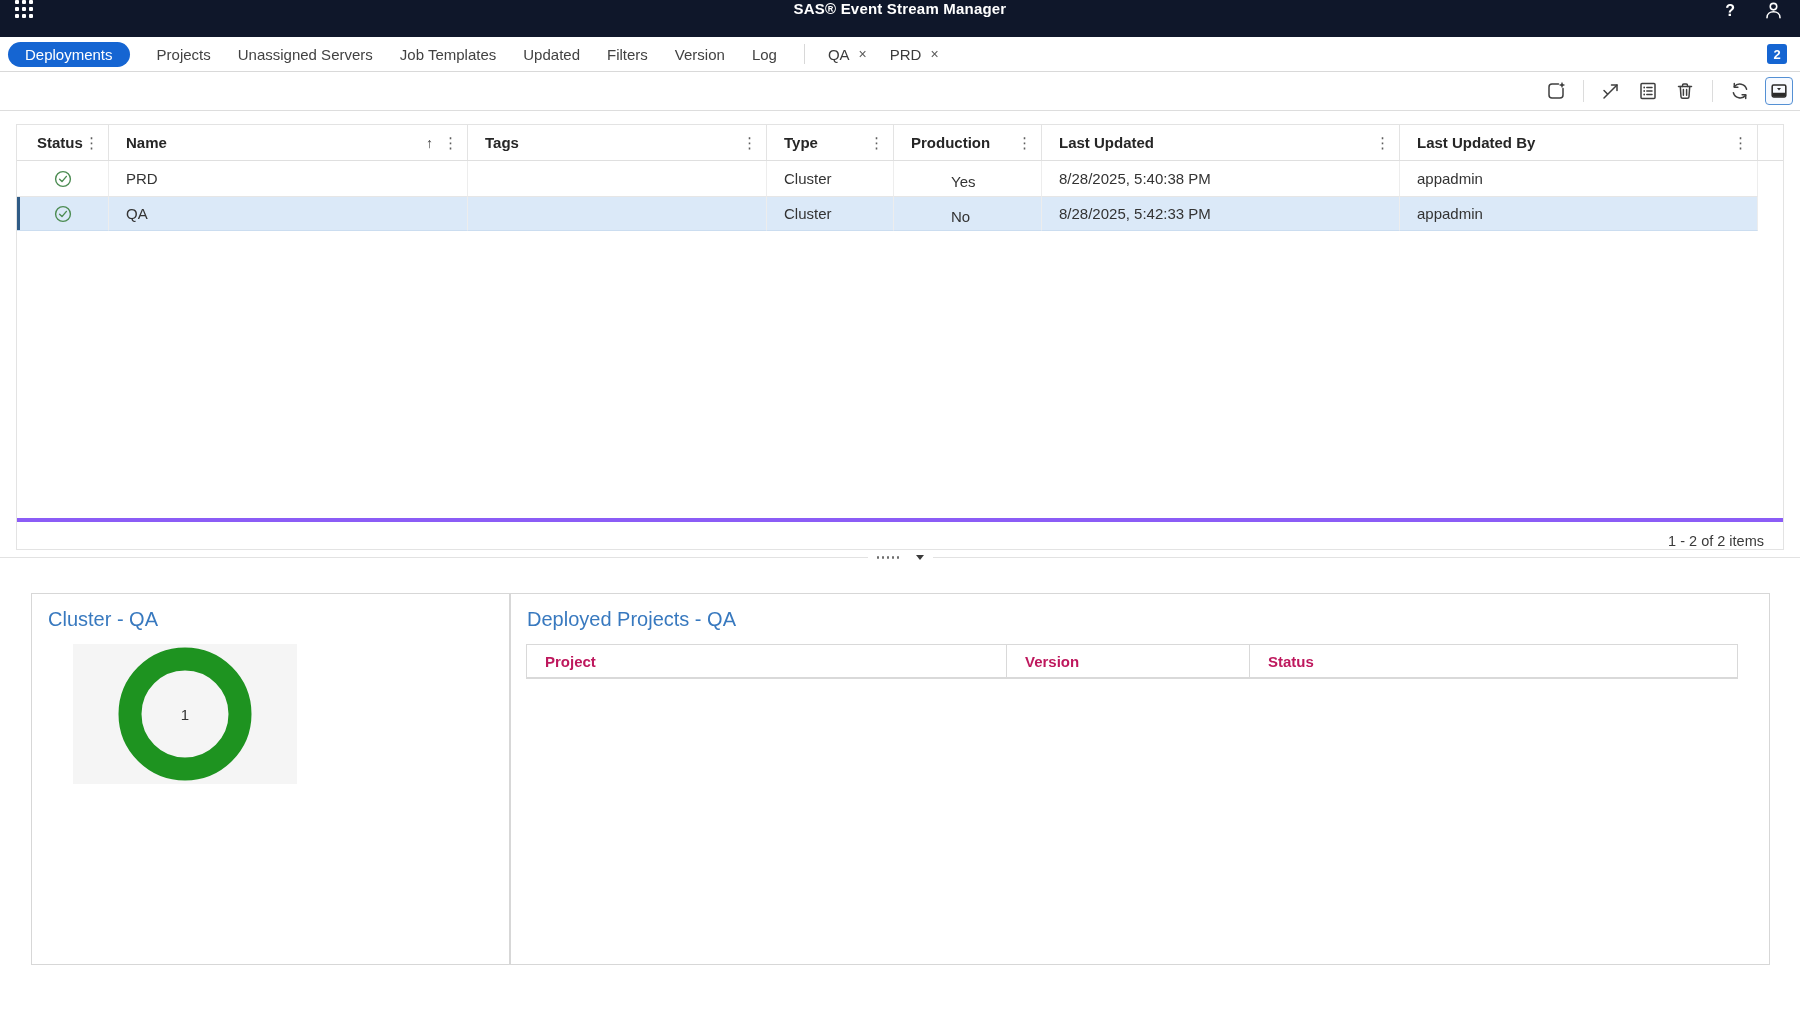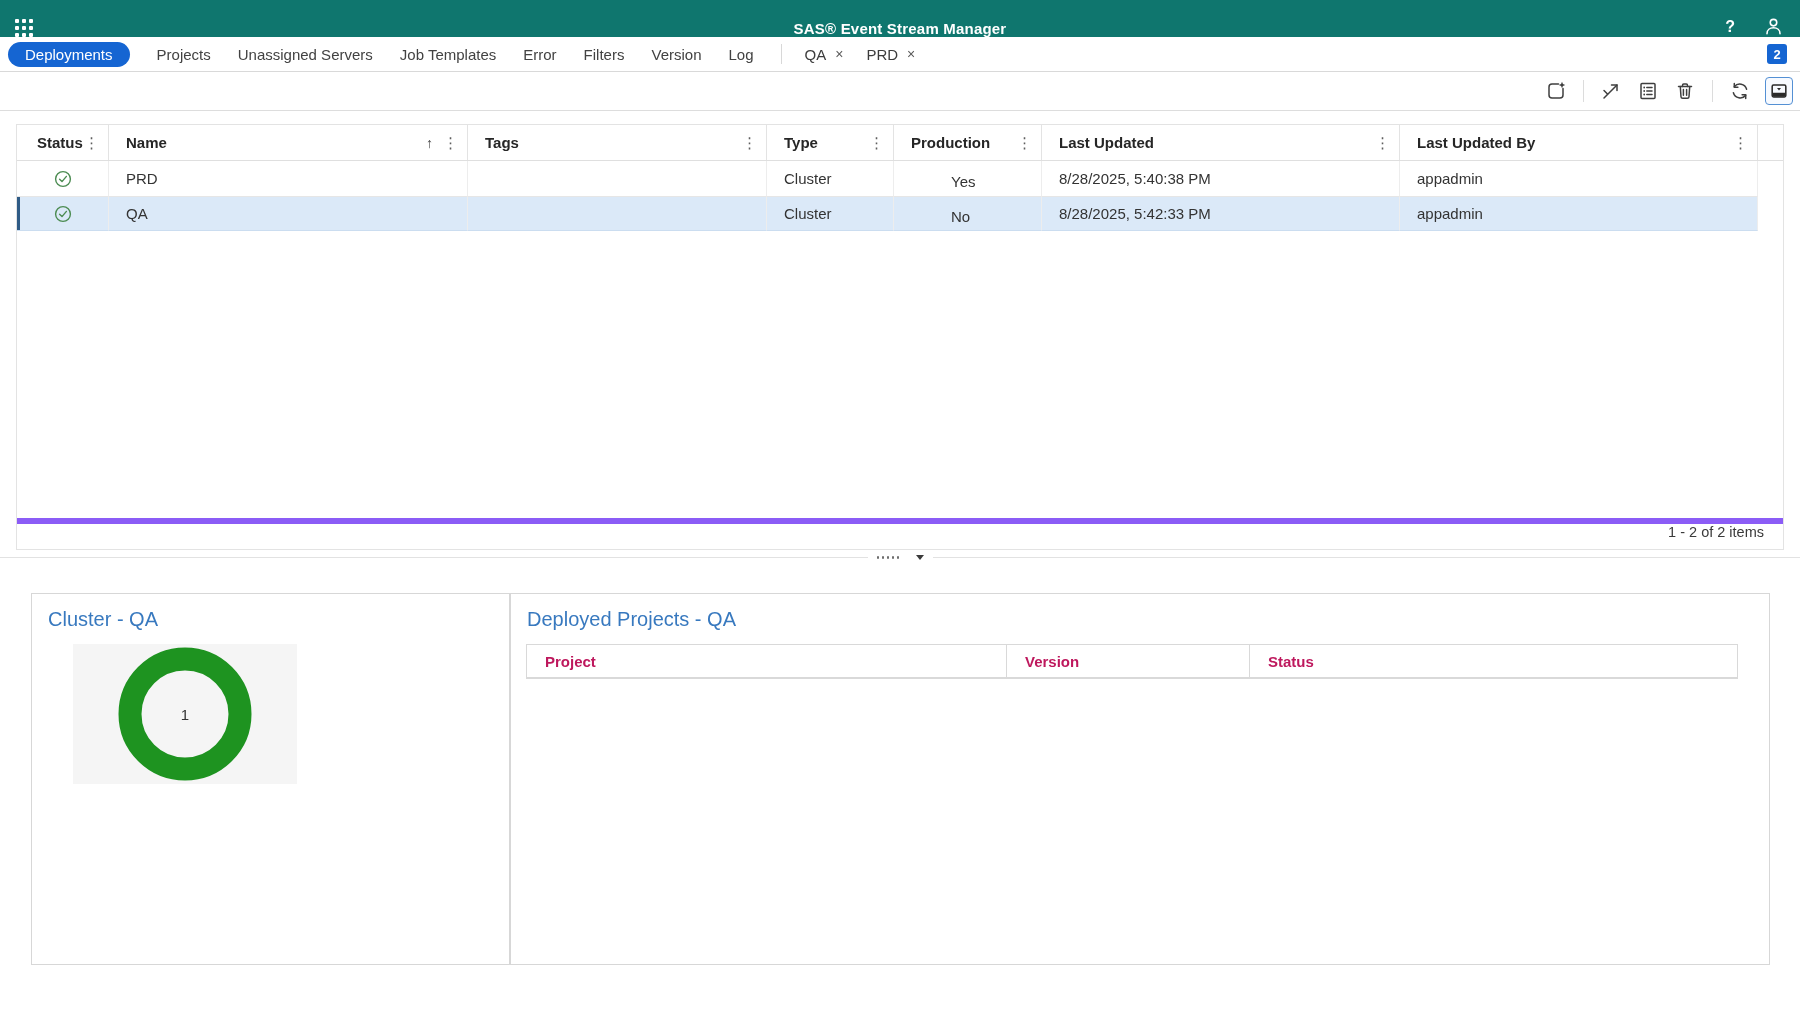--- a/index.html
+++ b/index.html
@@ -4,21 +4,21 @@
 <style>
   * { box-sizing: border-box; }
   html,body { margin:0; padding:0; }
   body {
     width:1800px; height:1013px; overflow:hidden; background:#fff;
     font-family:"Liberation Sans", sans-serif; color:#333;
     -webkit-font-smoothing:antialiased;
   }
 
   
-  .appbar { height:37px; background:#0f766e; display:flex; align-items:flex-end; padding:0 16px 0 15px; position:relative; }
+  .appbar { height:37px; background:#0f172a; display:flex; align-items:flex-start; padding:0 16px 0 15px; position:relative; }
   .apps-grid { width:18px; height:18px; display:grid; grid-template-columns:repeat(3,3.5px); grid-template-rows:repeat(3,3.5px); gap:3.5px; cursor:pointer; }
   .apps-grid i { width:3.5px; height:3.5px; background:#fff; border-radius:1px; }
   .appbar-title { position:absolute; left:0; right:0; text-align:center; color:#fff; font-size:15px; font-weight:700; letter-spacing:.2px; pointer-events:none; }
   .appbar-right { margin-left:auto; display:flex; align-items:center; gap:28px; z-index:1; }
   .help-glyph { color:#fff; font-weight:700; font-size:16px; cursor:pointer; }
 
   
   .navbar { height:35px; border-bottom:1px solid #D9D9D9; display:flex; align-items:center; padding:0 13px 0 8px; }
   .pill { background:#1565D2; color:#fff; height:25px; border-radius:13px; display:flex; align-items:center; padding:0 17px; font-size:15px; cursor:pointer; }
   .nav-item { margin-left:27px; color:#424242; font-size:15px; cursor:pointer; white-space:nowrap; }
@@ -47,21 +47,21 @@
   .g-row { height:36px; color:#333; cursor:pointer; }
   .g-row .cell { display:flex; align-items:center; padding:0 9px 0 17px; border-right:1px solid #EDEDED; border-bottom:1px solid #E6E6E6; background:#fff; }
   .g-row .cell.filler { border-right:none; border-bottom:none; background:transparent; }
   .g-row .cell.c-status { justify-content:center; padding:0; }
   .g-row.selected { height:34px; }
   .g-row.selected .cell { background:#DBE9F8; border-bottom-color:#CBDDF0; }
   .g-row.selected .cell.c-status { box-shadow:inset 3px 0 0 #2F5B86; }
   .g-row.selected .cell.filler { background:transparent; box-shadow:none; }
   .cell.prod span { position:relative; top:3px;margin-left:40px; }
   .g-body { flex:1; }
-  .g-foot { height:31px; border-top:6px solid #8b5cf6; display:flex; align-items:flex-start; justify-content:flex-end; padding-right:19px; color:#3A3A3A; font-size:14.5px; }
+  .g-foot { height:31px; border-top:4px solid #8b5cf6; display:flex; align-items:flex-end; justify-content:flex-end; padding-right:19px; color:#3A3A3A; font-size:14.5px; }
   .status-icon svg { display:block; }
 
   
   .splitter { height:13px; margin-top:1px; display:flex; align-items:center; justify-content:center; position:relative; }
   .splitter::before { content:""; position:absolute; left:0; right:0; top:6px; height:1px; background:#E2E2E2; }
   .grip { display:flex; align-items:center; gap:2.5px; background:#fff; padding:0 9px; z-index:1; cursor:row-resize; }
   .grip i { width:2.5px; height:2.5px; background:#6E6E6E; border-radius:50%; }
   .grip .tri { margin-left:14px; width:0; height:0; border-left:4.5px solid transparent; border-right:4.5px solid transparent; border-top:5.5px solid #3A3A3A; cursor:pointer; }
 
   
@@ -113,21 +113,21 @@
       </svg>
     </span>
   </div>
 </div>
 
 <div class="navbar">
   <div class="pill">Deployments</div>
   <div class="nav-item">Projects</div>
   <div class="nav-item">Unassigned Servers</div>
   <div class="nav-item">Job Templates</div>
-  <div class="nav-item">Error</div>
+  <div class="nav-item">Updated</div>
   <div class="nav-item">Filters</div>
   <div class="nav-item">Version</div>
   <div class="nav-item">Log</div>
   <div class="nav-sep"></div>
   <div class="env-tab">
     <span>QA</span>
     <span class="env-close">×</span>
   </div>
   <div class="env-tab">
     <span>PRD</span>

